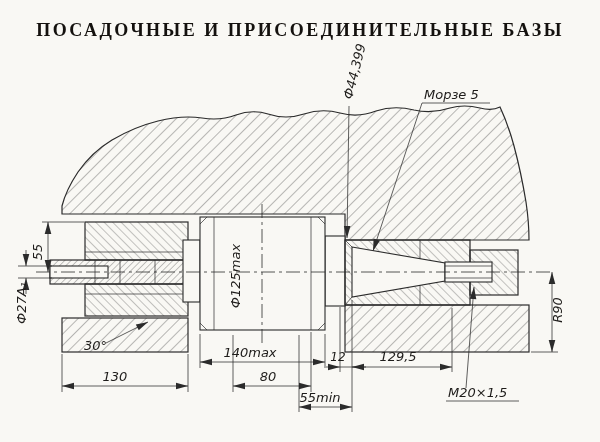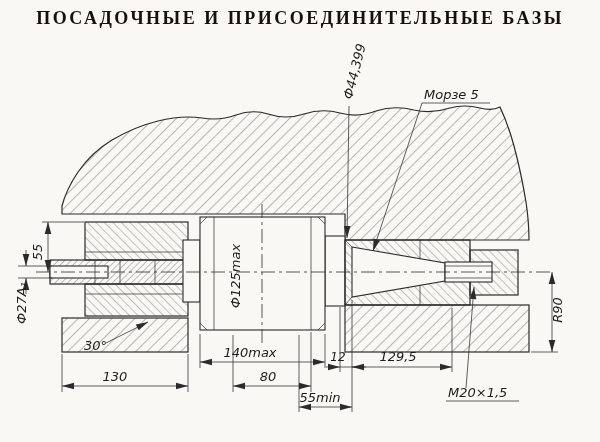--- a/index.html
+++ b/index.html
@@ -2,21 +2,21 @@
 <html><head>
 <meta charset="utf-8">
 <style>
   html,body{margin:0;padding:0;}
   body{
     width:600px;height:442px;position:relative;
     background:#f9f8f4;overflow:hidden;
     font-family:"Liberation Sans",sans-serif;
   }
   h1{
-    position:absolute;top:8px;left:0;right:0;margin:0;
+    position:absolute;top:8px;left:0;right:0;margin:12px;
     text-align:center;
     font-family:"Liberation Serif",serif;
     font-size:18px;font-weight:bold;letter-spacing:2.5px;
     color:#14110e;
   }
   svg{position:absolute;top:0;left:0;}
   .part{stroke:#2b2b2b;stroke-width:1.2;}
   .white{fill:#f9f8f4;stroke:#2b2b2b;stroke-width:1.1;}
   .detail{stroke:#2b2b2b;stroke-width:0.7;fill:none;}
   .center{stroke:#2b2b2b;stroke-width:0.8;fill:none;stroke-dasharray:14 4 3 4;}

